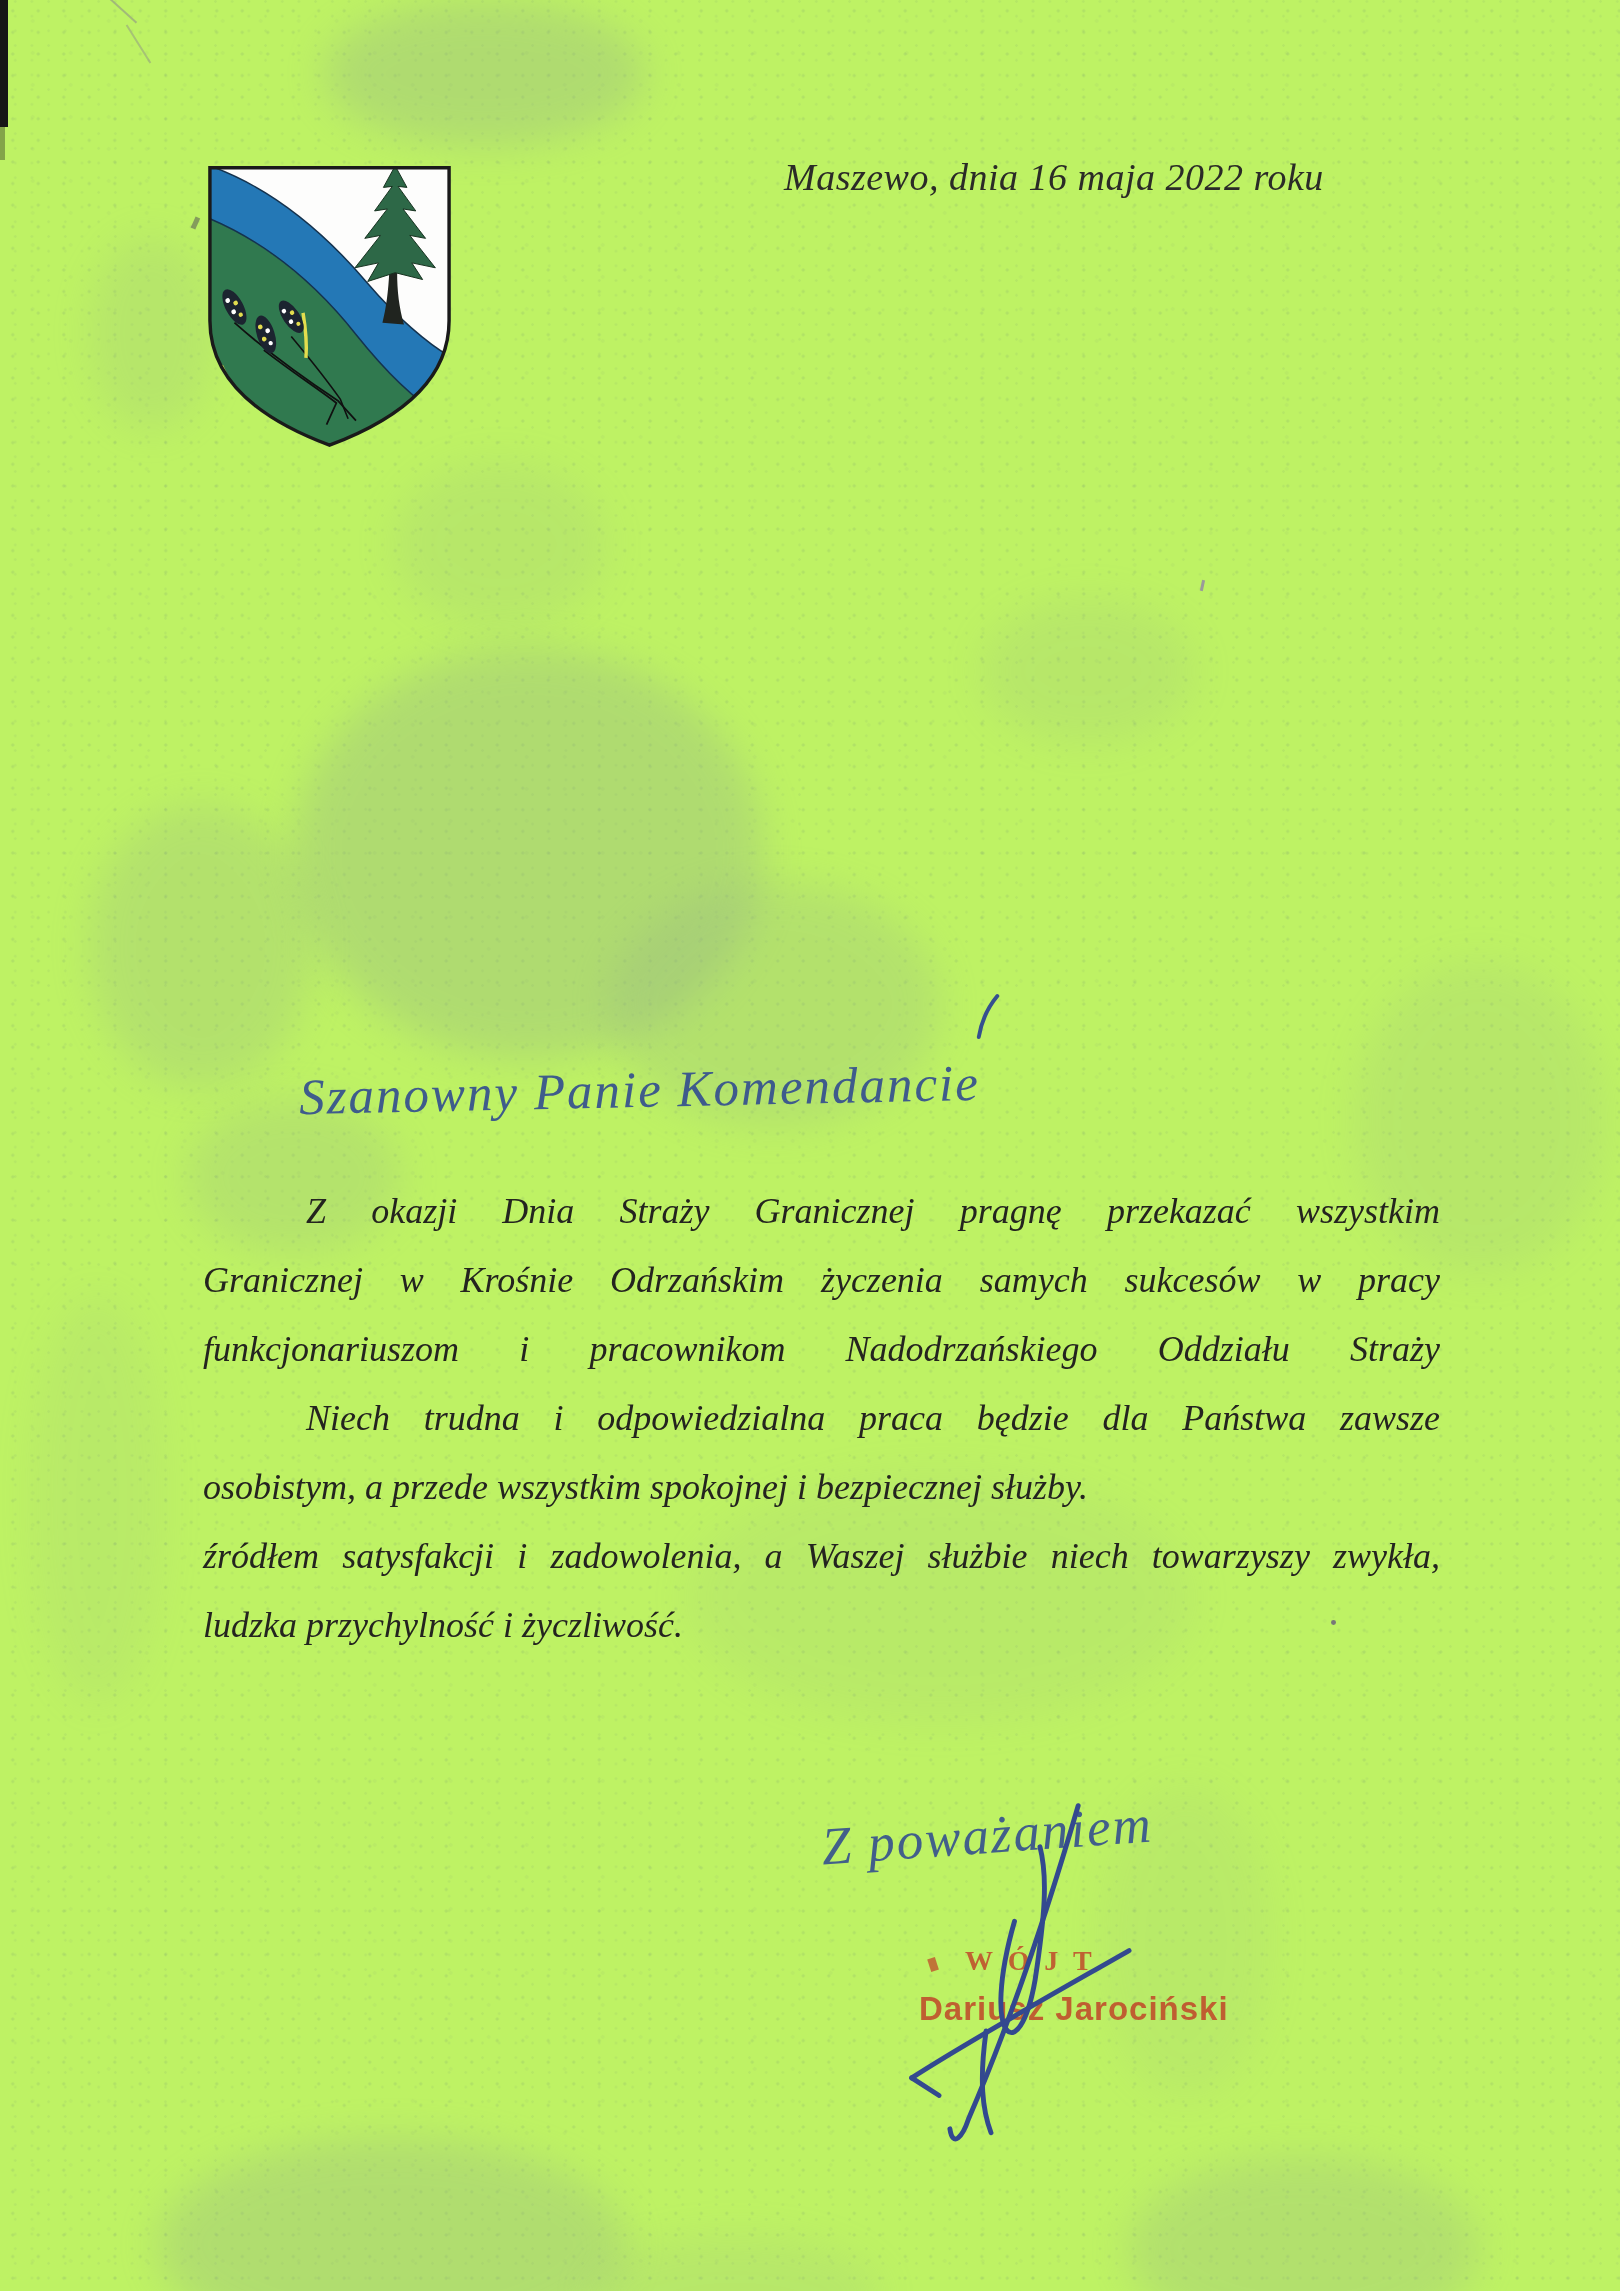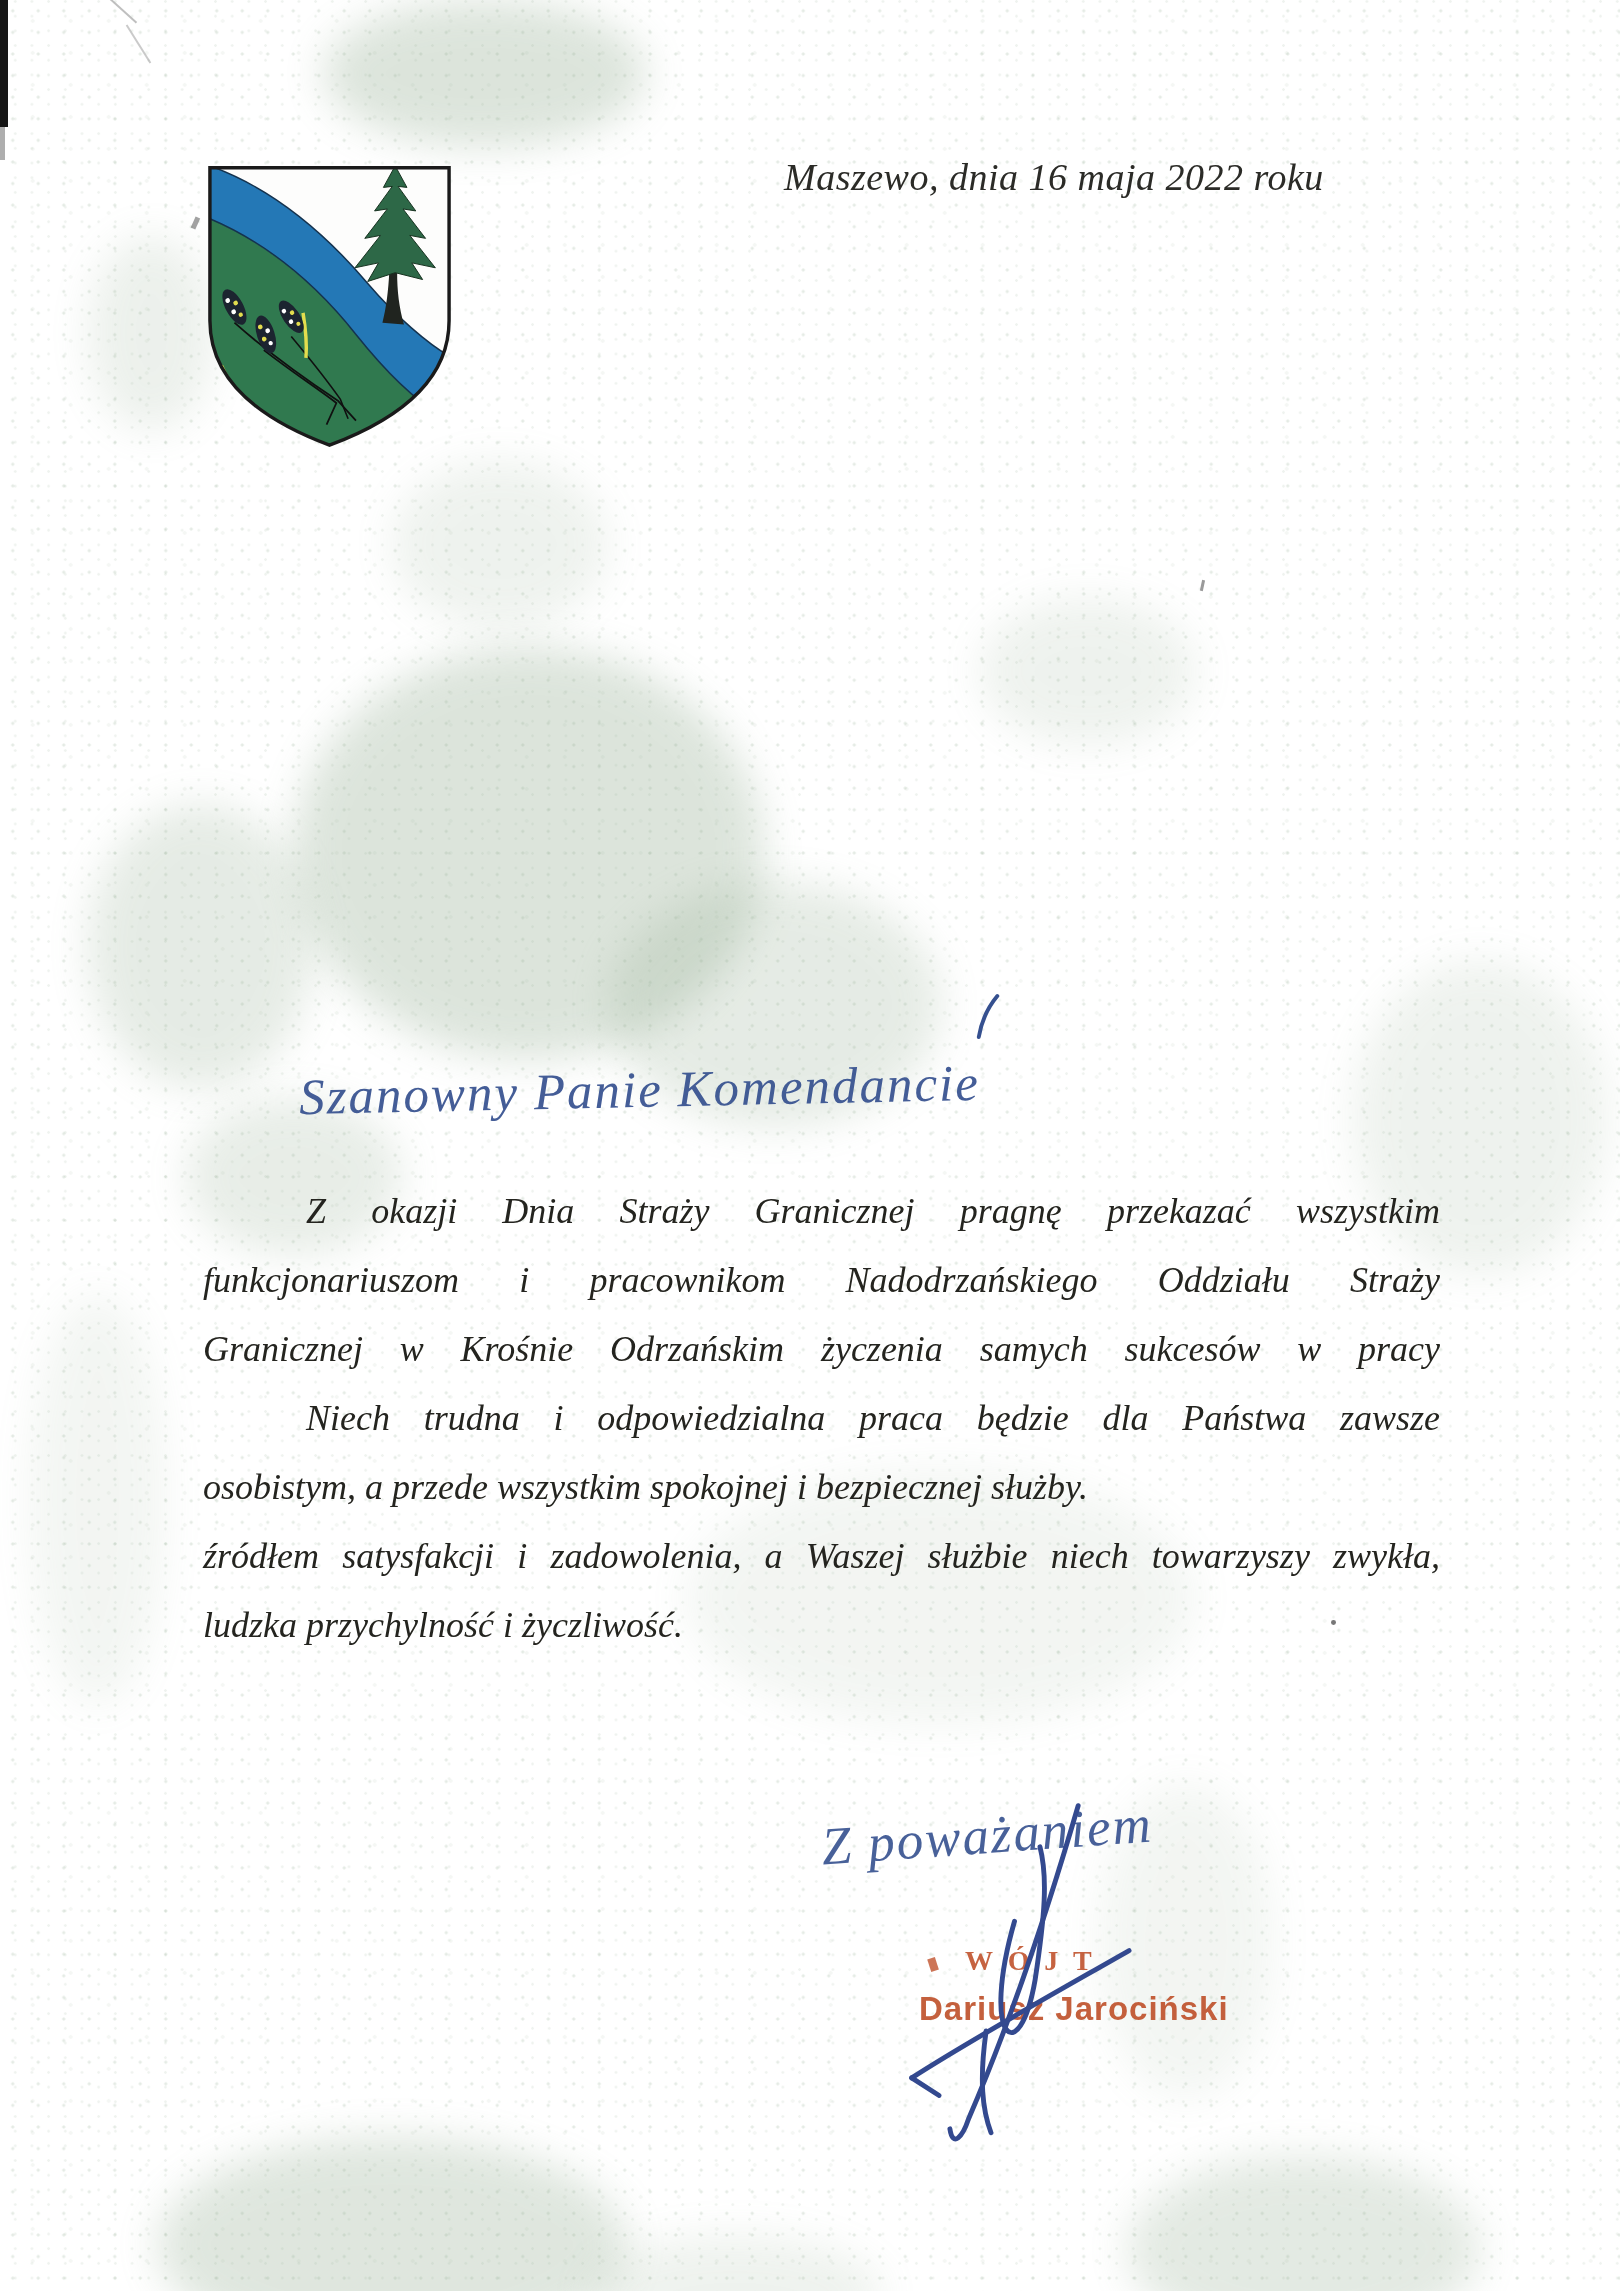--- a/index.html
+++ b/index.html
@@ -1,18 +1,18 @@
 <!DOCTYPE html>
 <html><head>
 <meta charset="utf-8">
 <style>
   html,body{margin:0;padding:0;background:#888;}
   #page{
     position:relative;width:1620px;height:2292px;overflow:hidden;
-    background:#ffffff;
+    background:#bef264;
     font-family:"Liberation Serif","DejaVu Serif",serif;
   }
   .stain{position:absolute;border-radius:50%;background:#8ea98c;filter:blur(19.6px);pointer-events:none;}
   #speckles{
     position:absolute;inset:0;pointer-events:none;
     background-image:
       radial-gradient(circle, rgba(110,145,110,.18) 1.2px, transparent 1.9px),
       radial-gradient(circle, rgba(110,145,110,.11) 1px, transparent 1.6px),
       radial-gradient(circle, rgba(120,150,118,.08) 1.5px, transparent 2.2px);
     background-size:25.5px 21.6px,16.7px 14.7px,38px 32px;
@@ -126,22 +126,22 @@
 
 
   <svg class="abs" style="left:970px;top:990px;" width="39" height="54" viewBox="0 0 40 55">
     <path d="M28,6 C18,18 12,30 9,48" stroke="#35508f" stroke-width="4" fill="none" stroke-linecap="round"></path>
   </svg>
 
   <div class="abs" id="salutation">Szanowny Panie Komendancie</div>
 
   <div class="abs" id="body-block">
     <div class="line indent">Z okazji Dnia Straży Granicznej pragnę przekazać wszystkim</div>
+    <div class="line">Granicznej w Krośnie Odrzańskim życzenia samych sukcesów w pracy</div>
     <div class="line">funkcjonariuszom i pracownikom Nadodrzańskiego Oddziału Straży</div>
-    <div class="line">Granicznej w Krośnie Odrzańskim życzenia samych sukcesów w pracy</div>
     <div class="line indent">Niech trudna i odpowiedzialna praca będzie dla Państwa zawsze</div>
     <div class="line no-just">osobistym, a przede wszystkim spokojnej i bezpiecznej służby.</div>
     <div class="line">źródłem satysfakcji i zadowolenia, a Waszej służbie niech towarzyszy zwykła,</div>
     <div class="line no-just">ludzka przychylność i życzliwość.</div>
   </div>
 
   <div class="abs" style="left:1331px;top:1620px;width:4.9px;height:4.9px;border-radius:50%;background:#777;"></div>
   <div class="abs" style="left:1201px;top:580px;width:2.9px;height:10.8px;background:#9a9a9a;transform:rotate(12deg);"></div>
 
   <div class="abs" id="closing-text">Z poważaniem</div>

